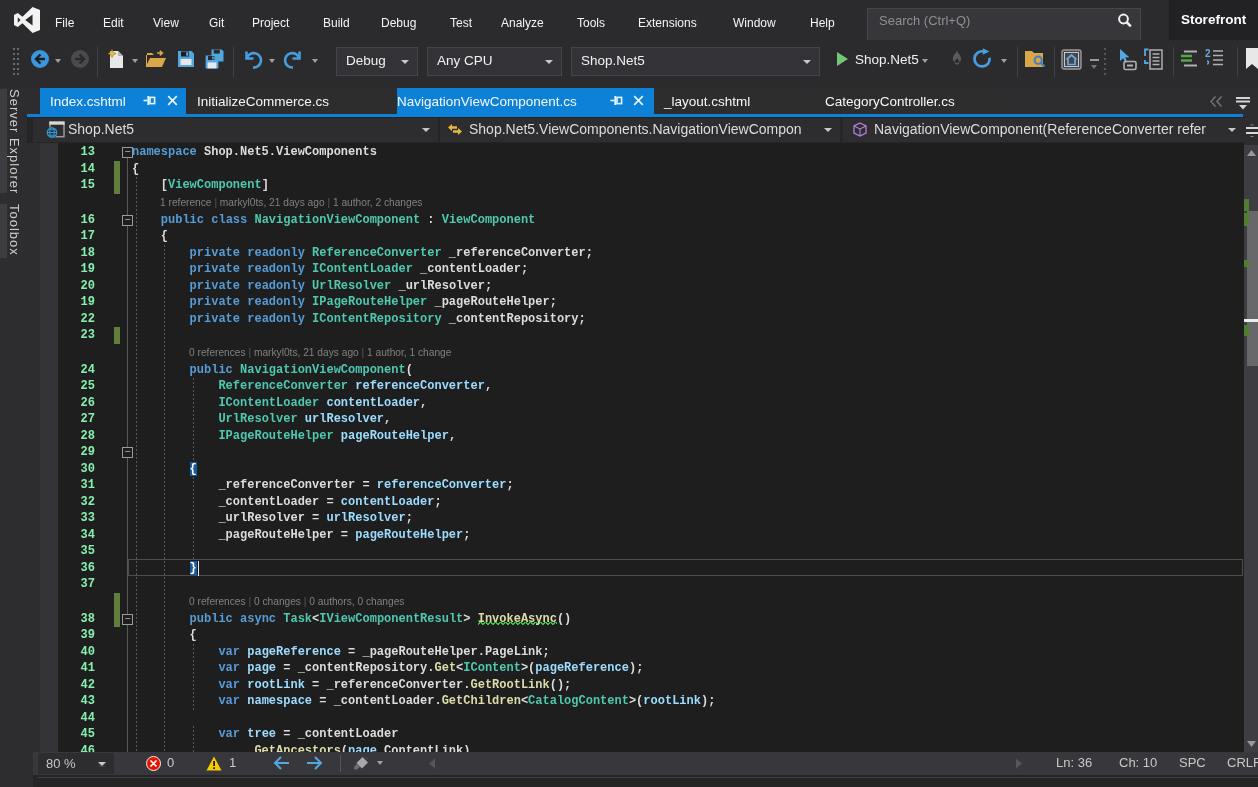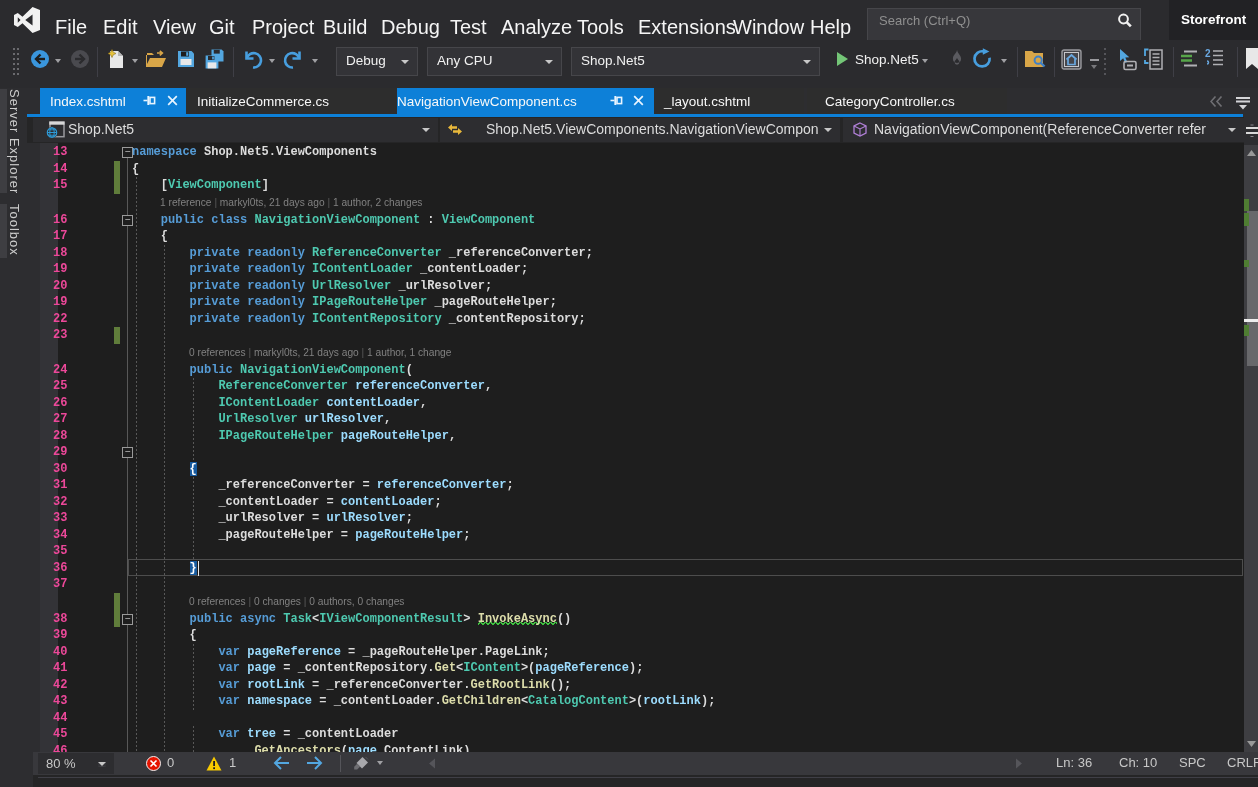--- a/index.html
+++ b/index.html
@@ -1,19 +1,19 @@
 <!DOCTYPE html>
 <html><head><meta charset="utf-8">
 <style>
 *{margin:0;padding:0;box-sizing:border-box}
 html,body{width:1258px;height:787px;overflow:hidden;background:#2d2d30}
 #root{position:relative;width:1258px;height:787px;font-family:"Liberation Sans",sans-serif;color:#f1f1f1;overflow:hidden;background:#2d2d30}
 .abs{position:absolute}
 #menubar{position:absolute;left:0;top:0;width:1258px;height:40px;background:#2b2b2e}
-.mi{position:absolute;top:16px;font-size:20px;color:#f5f5f5}
+.mi{position:absolute;top:16px;font-size:12px;color:#f5f5f5}
 #search{position:absolute;left:867px;top:8px;width:274px;height:43px;background:#37373b;border:1px solid #46464a}
 #search .ph{position:absolute;left:11px;top:4px;font-size:13px;color:#8f8f8f}
 #storefront{position:absolute;left:1169px;top:0;width:89px;height:40px;background:#222225;color:#fff;font-size:13.5px;font-weight:600;text-align:center;line-height:40px}
 #toolbar{position:absolute;left:0;top:40px;width:1258px;height:48px;background:#2b2b2e}
 .tsep{position:absolute;top:7px;width:1px;height:30px;background:#3f3f46}
 .combo{position:absolute;top:7px;height:29px;background:#333337;border:1px solid #46464a;font-size:13.5px;color:#f1f1f1}
 .combo .ct{position:absolute;left:9px;top:5px}
 .combo .ca{position:absolute;right:8px;top:12px;width:0;height:0;border-left:4px solid transparent;border-right:4px solid transparent;border-top:4px solid #c8c8c8}
 .dd{position:absolute;top:19px;width:0;height:0;border-left:3.5px solid transparent;border-right:3.5px solid transparent;border-top:4px solid #a0a0a3}
 #tabrow{position:absolute;left:27px;top:88px;width:1231px;height:26px;background:#2d2d30}
@@ -26,21 +26,21 @@
 .crumb{position:absolute;top:1px;height:24px;background:#2d2d30;color:#dcdcdc;font-size:14px;line-height:23px;overflow:hidden;white-space:nowrap}
 .crumb .ca{position:absolute;top:10px;width:0;height:0;border-left:4px solid transparent;border-right:4px solid transparent;border-top:4px solid #c8c8c8}
 #sidebar{position:absolute;left:0;top:88px;width:27px;height:699px;background:#2d2d30}
 .vtab{position:absolute;left:0;width:27px;overflow:hidden}
 .vbar{position:absolute;left:0;top:0;width:7px;height:100%;background:#3e3e42}
 .vtxt{position:absolute;left:7px;top:0;writing-mode:vertical-rl;font-size:13px;color:#ccc;letter-spacing:1px;white-space:nowrap}
 #editor{position:absolute;left:27px;top:143px;width:1217px;height:609px;background:#1e1e1e;overflow:hidden}
 #bpmargin{position:absolute;left:0;top:0;width:13px;height:609px;background:#2d2d30}
 #indmargin{position:absolute;left:13px;top:0;width:18px;height:609px;background:#333337}
 .cr{position:absolute;height:17px;font-family:"Liberation Mono",monospace;font-size:12px;line-height:16.5px;color:#dcdcdc;white-space:pre;font-weight:bold}
-.lnum{position:absolute;width:42px;text-align:left;font-family:"Liberation Mono",monospace;font-size:12px;line-height:16.5px;color:#ec4899;font-weight:bold}
+.lnum{position:absolute;width:42px;text-align:right;font-family:"Liberation Mono",monospace;font-size:12px;line-height:16.5px;color:#86efac;font-weight:bold}
 .cl{position:absolute;font-size:10.2px;color:#818181;line-height:18px;white-space:pre}
 .clsep{color:#5a5a5a}
 .k{color:#569cd6}.t{color:#4ec9b0}.m{color:#dcdcaa}.p{color:#9cdcfe}
 .brace{background:#175a9e;color:#fff}
 .gbar{position:absolute;width:6px;background:#607d3b}
 .guide{position:absolute;width:1px;background-image:linear-gradient(#585858 40%,rgba(0,0,0,0) 0%);background-size:1px 4px}
 .oline{position:absolute;width:1px;background:#585858}
 .fold{position:absolute;width:11px;height:11px;background:#1e1e1e;border:1px solid #9a9a9a;color:#c0c0c0;font-size:10px;line-height:9px;text-align:center;font-family:"Liberation Mono",monospace}
 #curline{position:absolute;border:1px solid #4d4d4d}
 .sq{background-image:linear-gradient(45deg,transparent 62%,#3fbf3f 64%,#3fbf3f 82%,transparent 84%),linear-gradient(-45deg,transparent 62%,#3fbf3f 64%,#3fbf3f 82%,transparent 84%);background-position:0 100%;background-size:5px 4px;background-repeat:repeat-x}
@@ -247,21 +247,21 @@
           <circle cx="6" cy="11.5" r="5.6" fill="#2d2d30"></circle>
           <circle cx="6" cy="11.5" r="4.7" fill="none" stroke="#2e9bd8" stroke-width="1.2"></circle>
           <ellipse cx="6" cy="11.5" rx="2.2" ry="4.7" fill="none" stroke="#2e9bd8" stroke-width="1"></ellipse>
           <line x1="1.3" y1="11.5" x2="10.7" y2="11.5" stroke="#2e9bd8" stroke-width="1"></line>
           <line x1="2" y1="8.8" x2="10" y2="8.8" stroke="#2e9bd8" stroke-width=".9"></line>
           <line x1="2" y1="14.2" x2="10" y2="14.2" stroke="#2e9bd8" stroke-width=".9"></line>
         </svg><span style="margin-left:35px">Shop.Net5</span><span class="ca" style="right:8px"></span></div>
       <div class="crumb" style="left:413px;width:400px"><svg class="abs" style="left:7px;top:4px" width="16" height="15" viewBox="0 0 16 15">
           <path d="M1 5.5 L5 2 L5 4.2 L10 4.2 L10 6.8 L5 6.8 L5 9 Z" fill="#e8b83b"></path>
           <path d="M15 9.5 L11 6 L11 8.2 L6 8.2 L6 10.8 L11 10.8 L11 13 Z" fill="#e8b83b"></path>
-        </svg><span style="margin-left:46px">Shop.Net5.ViewComponents.NavigationViewCompon</span><span class="ca" style="right:8px"></span></div>
+        </svg><span style="margin-left:29px">Shop.Net5.ViewComponents.NavigationViewCompon</span><span class="ca" style="right:8px"></span></div>
       <div class="crumb" style="left:816px;width:401px"><svg class="abs" style="left:10px;top:4px" width="14" height="15" viewBox="0 0 14 15">
           <path d="M7 1 L13 4 L13 11 L7 14 L1 11 L1 4 Z" fill="none" stroke="#b180d7" stroke-width="1.3"></path>
           <path d="M1 4 L7 7 L13 4 M7 7 L7 14" fill="none" stroke="#b180d7" stroke-width="1.1"></path>
         </svg><span style="margin-left:31px">NavigationViewComponent(ReferenceConverter refer</span><span class="ca" style="right:8px"></span></div>
     </div>
     <svg class="abs" style="left:1246px;top:124px" width="12" height="14" viewBox="0 0 12 14">
       <path d="M0 4 L12 4 M0 9 L12 9" stroke="#d8d8d8" stroke-width="2"></path>
       <path d="M4.5 1 L7.5 1 M4.5 12.5 L7.5 12.5" stroke="#8a8a8e" stroke-width="1.2"></path>
     </svg>
     <div id="sidebar">

